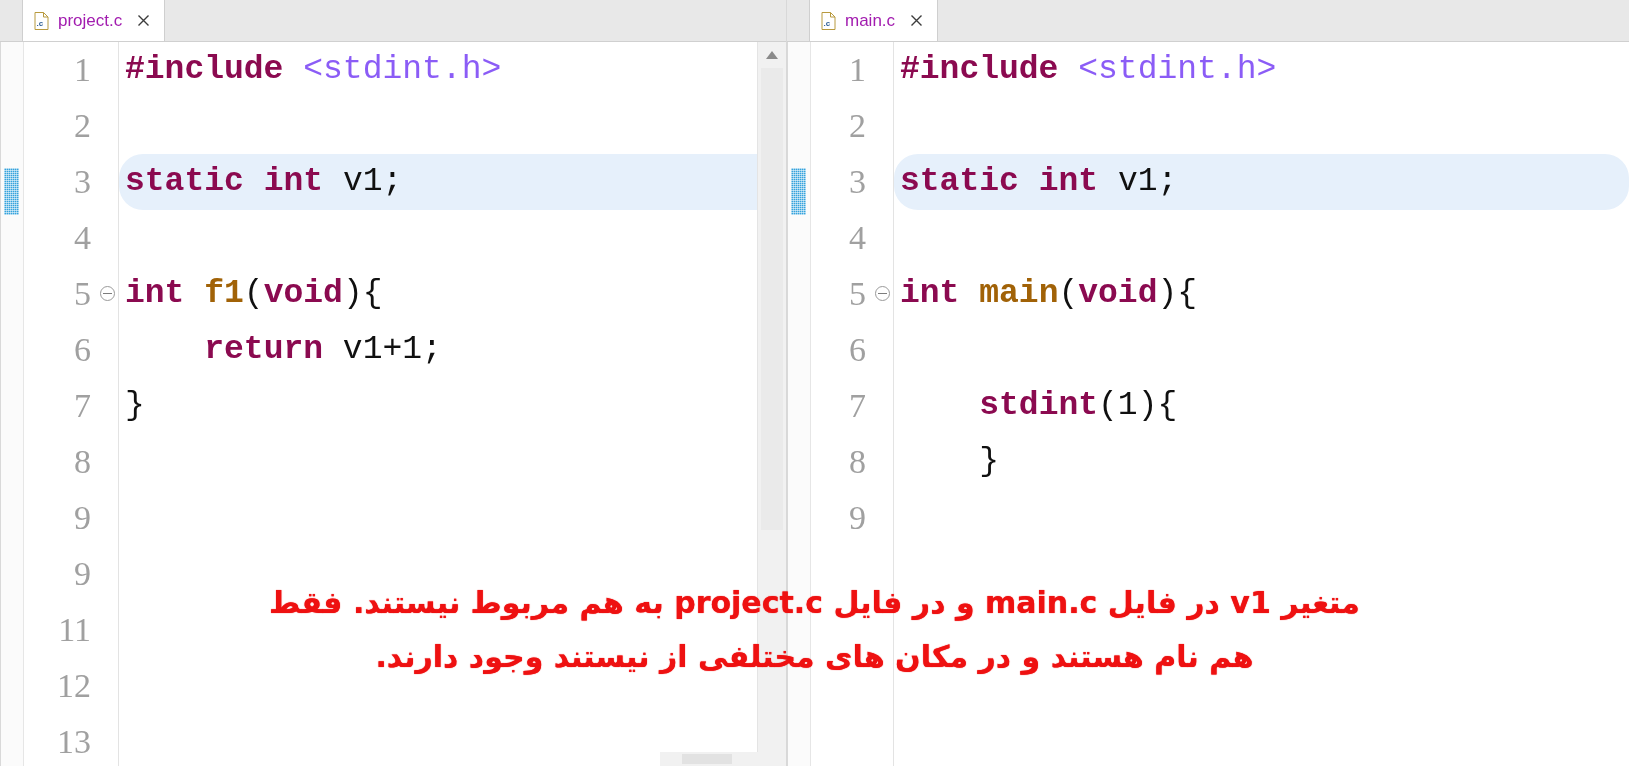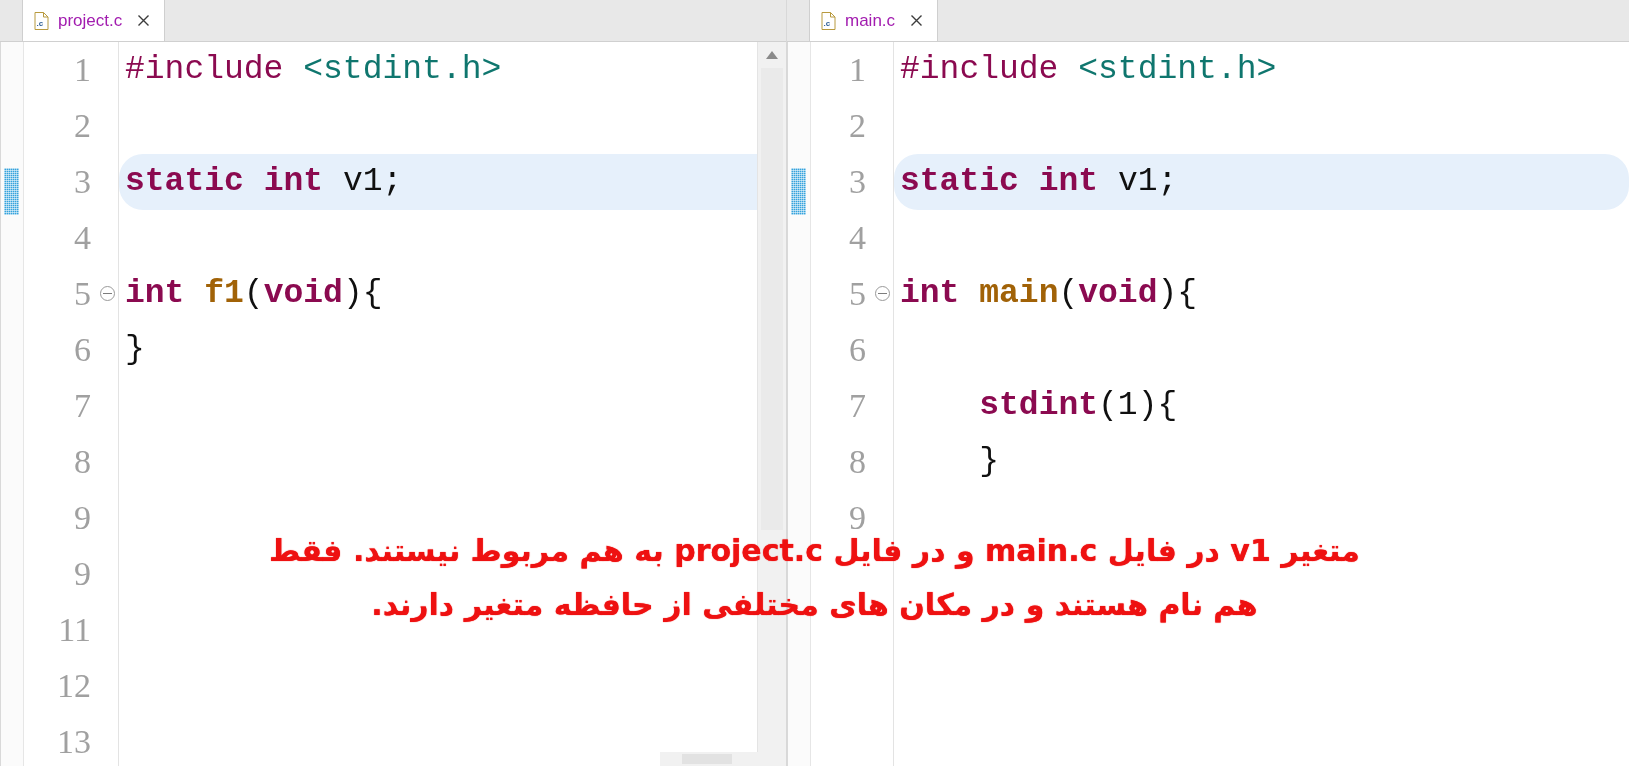--- a/index.html
+++ b/index.html
@@ -169,22 +169,22 @@
     line-height: 56px;
     white-space: pre;
     font-family: "Liberation Mono", "DejaVu Sans Mono", monospace;
     font-size: 33px;
     color: #101010;
     padding-left: 6px;
     box-sizing: border-box;
   }
   .cline.hl { background: #e6f0fb; border-radius: 24px; }
   .kw  { color: #8b0a50; font-weight: bold; }
-  .pp  { color: #8b0a50; font-weight: normal; margin-top: 32px; }
-  .inc { color: #0f766e; }
+  .pp  { color: #8b0a50; font-weight: bold; margin-top: 32px; }
+  .inc { color: #8b5cf6; }
   .fn  { color: #a16207; font-weight: bold; }
   .pl  { color: #101010; }
 
   
   .vscroll {
     position: absolute;
     top: 0;
     right: 0;
     width: 28px;
     height: 100%;
@@ -223,21 +223,21 @@
     top: 2px;
     height: 10px;
     background: #e2e2e2;
   }
 
   
   #annotation {
     position: absolute;
     left: 0;
     right: 0;
-    top: 524px;
+    top: 576px;
     z-index: 40;
     direction: rtl;
     text-align: center;
     pointer-events: none;
   }
   .ann-line {
     color: #ee1111;
     font-weight: bold;
     font-size: 30px;
     line-height: 54px;
@@ -296,20 +296,21 @@
       <div class="fold-col">
         <div class="fold-marker" style="top:244px"></div>
       </div>
 
       <div class="code-text" id="code-left">
           <div class="cline"><span class="pp">#include</span><span class="pl"> </span><span class="inc">&lt;stdint.h&gt;</span></div>
           <div class="cline">&nbsp;</div>
           <div class="cline hl"><span class="kw">static</span><span class="pl"> </span><span class="kw">int</span><span class="pl"> </span><span class="pl">v1;</span></div>
           <div class="cline">&nbsp;</div>
           <div class="cline"><span class="kw">int</span><span class="pl"> </span><span class="fn">f1</span><span class="pl">(</span><span class="kw">void</span><span class="pl">){</span></div>
+          <div class="cline"><span class="pl">    </span><span class="kw">return</span><span class="pl"> </span><span class="pl">v1+1;</span></div>
           <div class="cline"><span class="pl">}</span></div>
           <div class="cline">&nbsp;</div>
           <div class="cline">&nbsp;</div>
           <div class="cline">&nbsp;</div>
           <div class="cline">&nbsp;</div>
           <div class="cline">&nbsp;</div>
           <div class="cline">&nbsp;</div>
         </div>
 
       <div class="vscroll">
@@ -378,14 +379,14 @@
           <div class="cline">&nbsp;</div>
           <div class="cline"><span class="pl">    </span><span class="kw">stdint</span><span class="pl">(1){</span></div>
           <div class="cline"><span class="pl">    </span><span class="pl">}</span></div>
         </div>
     </div>
   </div>
 </div>
 
 <div id="annotation">
   <div class="ann-line">متغیر v1 در فایل main.c و در فایل project.c به هم مربوط نیستند. فقط</div>
-  <div class="ann-line">هم نام هستند و در مکان های مختلفی از حافظه متغیر دارند.</div>
+  <div class="ann-line">هم نام هستند و در مکان های مختلفی از نیستند وجود دارند.</div>
 </div>
 
 </body></html>

